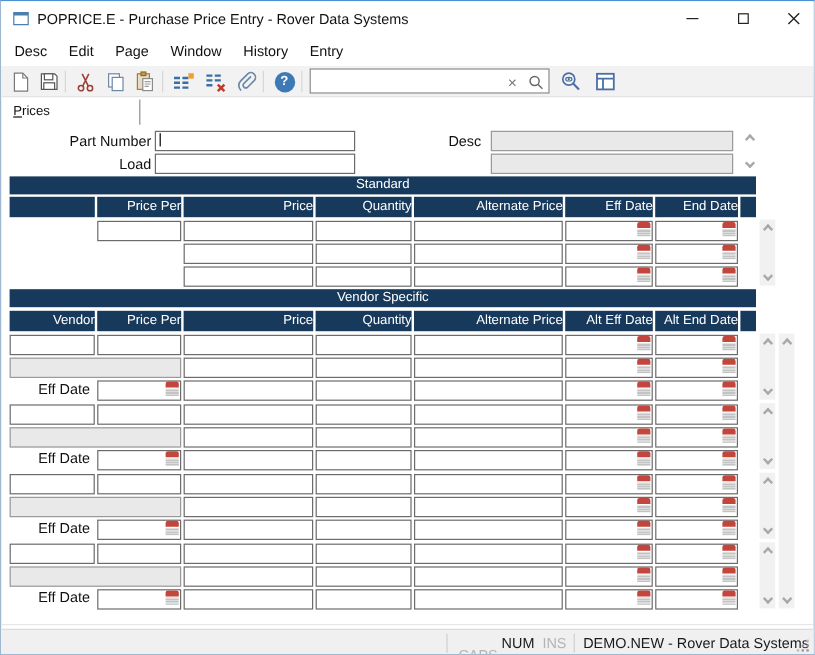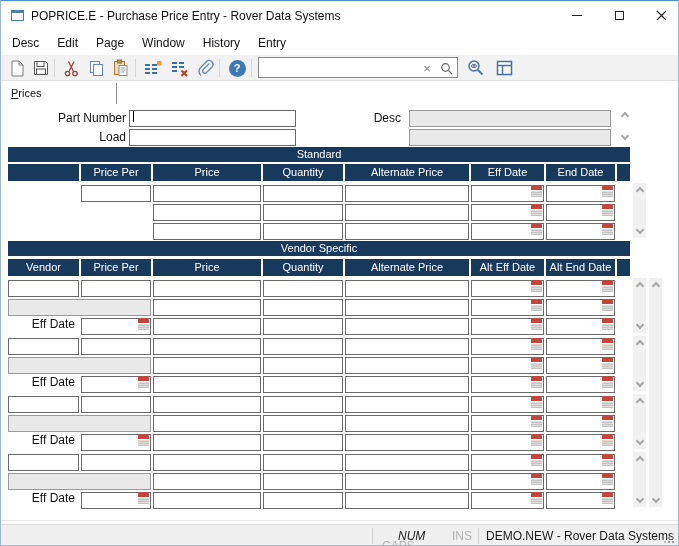--- a/index.html
+++ b/index.html
@@ -41,21 +41,21 @@
   .field input { width:100%; }
   .ro .fin, .fin.ro { background:#e9e9e9; border-color:#9a9a9a; }
   .caret { position:absolute; left:4px; top:3px; width:1px; height:11px; background:#000; }
   .chev { display:inline-block; width:6px; height:6px; border-left:2px solid #a8a8a8; border-top:2px solid #a8a8a8; }
   .chev.up { transform:rotate(45deg); }
   .chev.down { transform:rotate(-135deg); }
   .spin { position:absolute; width:16px; height:14px; display:flex; align-items:center; justify-content:center; }
   
   .navybar { position:absolute; left:7px; width:622px; height:15px; background:#17395c; color:#fff; font-size:11px; text-align:center; line-height:15px; }
   .trow { position:absolute; left:7px; width:622px; display:flex; gap:2px; }
-  .hcell { background:#17395c; color:#fff; font-size:11px; text-align:center; height:17px; line-height:17px; }
+  .hcell { background:#17395c; color:#fff; font-size:11px; text-align:right; height:17px; line-height:17px; }
   .c0{width:71px;} .c1{width:70px;} .c2{width:108px;} .c3{width:80px;} .c4{width:124px;} .c5{width:73px;} .c6{width:69px;} .c7{flex:1;}
   .cellwrap { position:relative; height:17px; }
   .cal { position:absolute; right:2px; top:2px; width:11px; height:12px; cursor:pointer; }
   .cal::before { content:""; position:absolute; top:0; left:0; right:0; height:5px; background:#c3463c; border-radius:2px 2px 0 0; }
   .cal::after { content:""; position:absolute; top:6px; left:0; right:0; bottom:0;
     background-image:repeating-linear-gradient(#dcdcdc 0 1px, #c3c3c3 1px 2px); }
   .rowlbl { font-size:12px; color:#111; text-align:right; line-height:17px; padding-right:4px; }
   .vstrip { position:absolute; width:13px; background:#f1f1f1; display:flex; flex-direction:column; justify-content:space-between; align-items:center; padding:5px 0; }
   .vgroup { position:absolute; left:0; width:679px; height:55px; }
   .vgroup .trow { top:0; }
@@ -415,20 +415,20 @@
 
   <div class="vstrip" style="left:648px; top:277px; height:229px;">
     <span class="chev up"></span>
     <span class="chev down"></span>
   </div>
 
   <div class="statusline"></div>
   <div class="statusbar">
     <span class="ssep" style="left:371px;"></span>
     <span class="st dim" style="left:381px;margin-top:10px;">CAPS</span>
-    <span class="st on" style="left:397px;font-style:italic;">NUM</span>
+    <span class="st on" style="left:417px;">NUM</span>
     <span class="st dim" style="left:451px;">INS</span>
     <span class="ssep" style="left:477px;"></span>
     <span class="st" style="left:485px; color:#1a1a1a;">DEMO.NEW - Rover Data Systems</span>
     <span class="grip"></span>
   </div>
 
 </div>
 
 </body></html>

